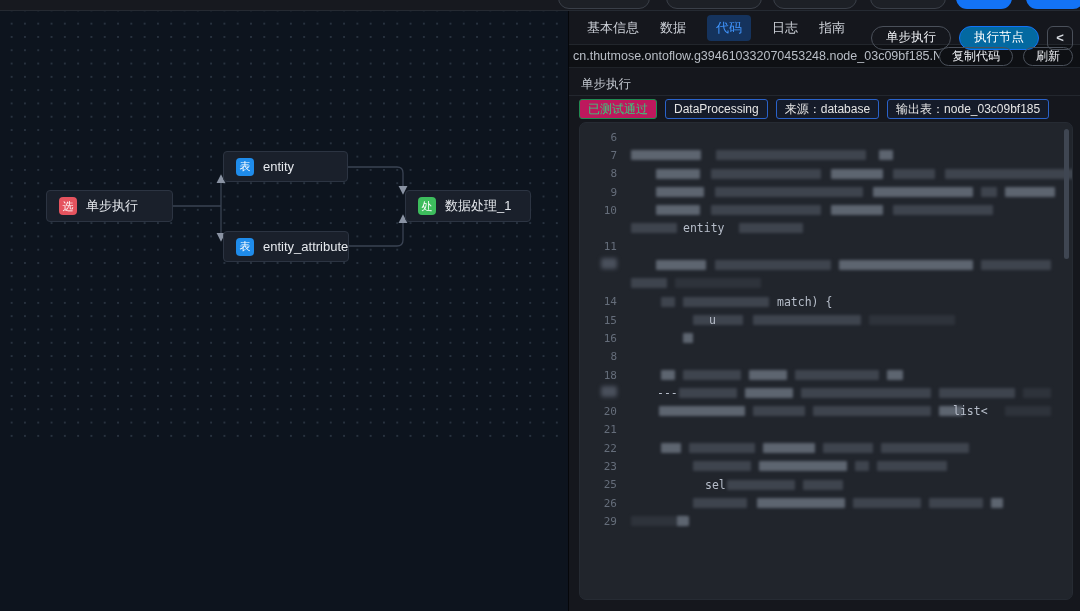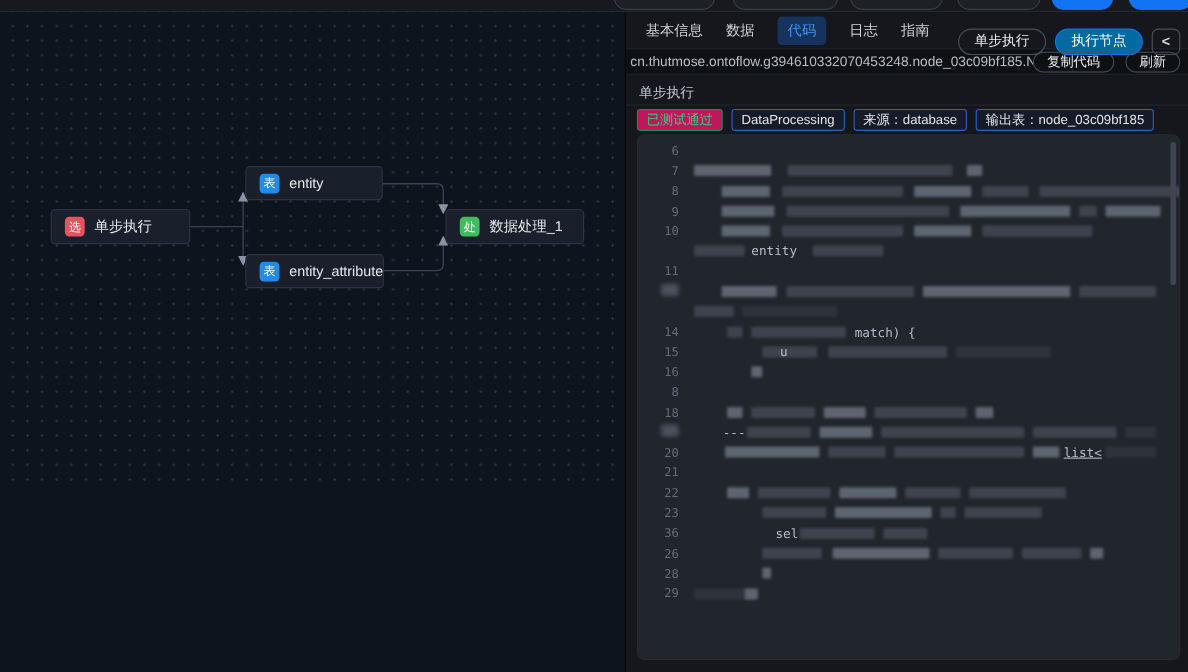--- a/index.html
+++ b/index.html
@@ -271,21 +271,21 @@
             </span>
           </div>
           <div class="crow">
             <span class="gut">20</span>
             <span class="cline">
               <span class="seg t1" style="left: 28px; width: 86px;"></span>
               <span class="seg t2" style="left: 122px; width: 52px;"></span>
               <span class="seg t2" style="left: 182px; width: 118px;"></span>
               <span class="seg t1" style="left: 308px; width: 24px;"></span>
               <span class="seg t3" style="left: 374px; width: 46px;"></span>
-              <span class="frag" style="left: 336px; text-decoration: underline;">list&lt;</span>
+              <span class="frag" style="left: 322px;">list&lt;</span>
             </span>
           </div>
           <div class="crow">
             <span class="gut">21</span>
             <span class="cline"></span>
           </div>
           <div class="crow">
             <span class="gut">22</span>
             <span class="cline">
               <span class="seg t1" style="left: 30px; width: 20px;"></span>
@@ -298,44 +298,38 @@
           <div class="crow">
             <span class="gut">23</span>
             <span class="cline">
               <span class="seg t2" style="left: 62px; width: 58px;"></span>
               <span class="seg t1" style="left: 128px; width: 88px;"></span>
               <span class="seg t2" style="left: 224px; width: 14px;"></span>
               <span class="seg t2" style="left: 246px; width: 70px;"></span>
             </span>
           </div>
           <div class="crow">
-            <span class="gut">36</span>
+            <span class="gut">25</span>
             <span class="cline">
               <span class="seg t2" style="left: 96px; width: 68px;"></span>
               <span class="seg t2" style="left: 172px; width: 40px;"></span>
               <span class="frag" style="left: 74px;">sel</span>
             </span>
           </div>
           <div class="crow">
             <span class="gut">26</span>
             <span class="cline">
               <span class="seg t2" style="left: 62px; width: 54px;"></span>
               <span class="seg t1" style="left: 126px; width: 88px;"></span>
               <span class="seg t2" style="left: 222px; width: 68px;"></span>
               <span class="seg t2" style="left: 298px; width: 54px;"></span>
               <span class="seg t1" style="left: 360px; width: 12px;"></span>
             </span>
           </div>
           <div class="crow">
-            <span class="gut">28</span>
-            <span class="cline">
-              <span class="seg t1" style="left: 62px; width: 8px;"></span>
-            </span>
-          </div>
-          <div class="crow">
             <span class="gut">29</span>
             <span class="cline">
               <span class="seg t3" style="left: 0px; width: 56px;"></span>
               <span class="seg t1" style="left: 46px; width: 12px;"></span>
             </span>
           </div>
         </div>
       <div class="scroll-thumb"></div>
     </div>
   </div>

